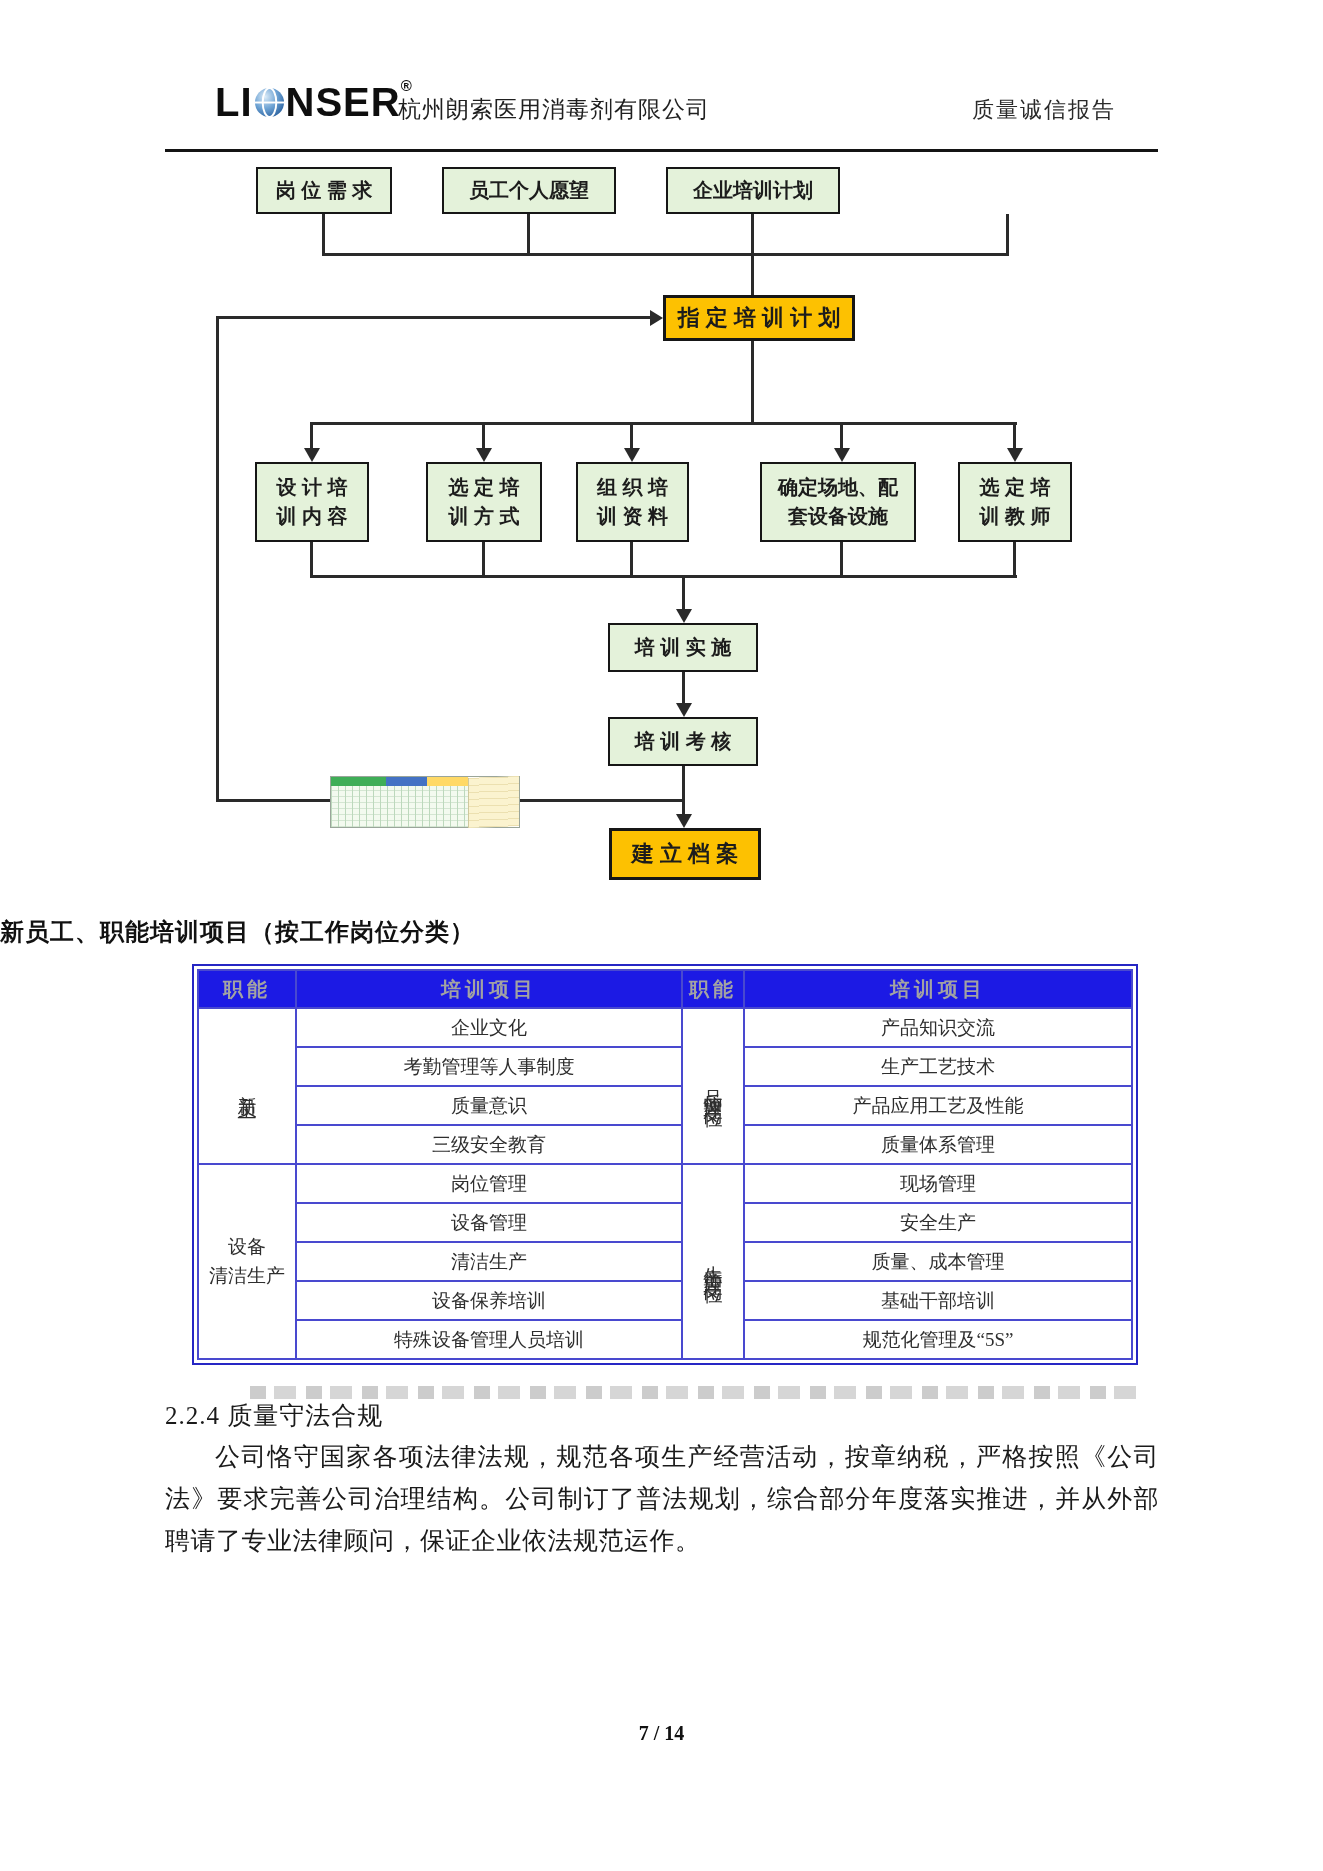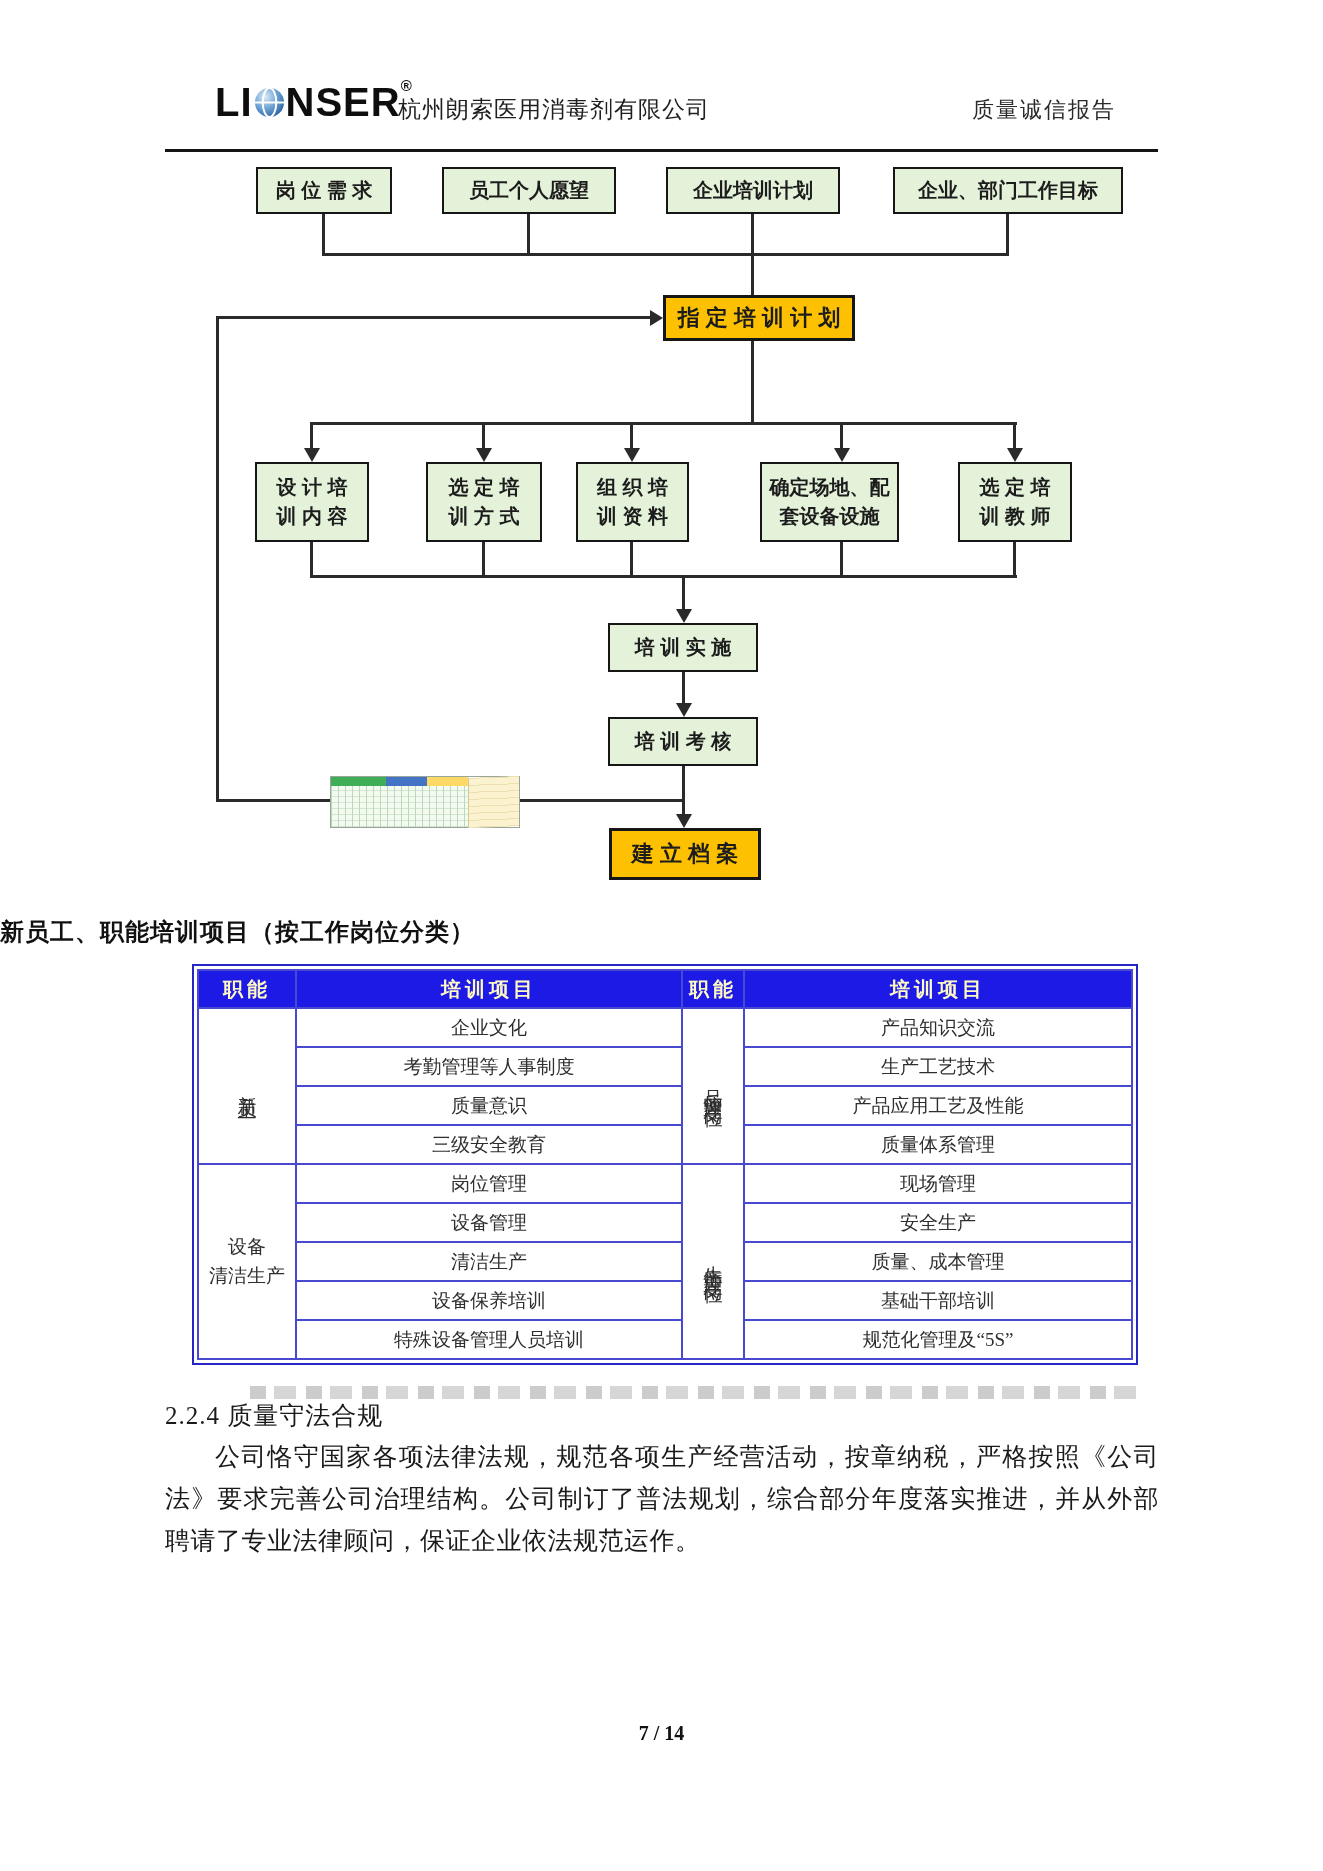--- a/index.html
+++ b/index.html
@@ -43,21 +43,21 @@
   .sheet-right{width:50px;background:#fbf3cf;border-left:1px solid #cfc89d;
       background-image:repeating-linear-gradient(0deg,#ece0b0 0 1px,transparent 1px 7px);
       transform:skewY(-2deg);}
 
   
   .tbl-title{position:absolute;left:0;top:916px;width:1323px;
              font-size:24px;font-weight:700;color:#111;letter-spacing:1px;}
   .tbl-wrap{position:absolute;left:192px;top:964px;border:2px solid #2626c4;padding:3px;background:#fff;}
   table.t{border-collapse:collapse;border:2px solid #2626c4;}
   table.t th, table.t td{border:2px solid #4949cf;box-sizing:border-box;}
-  table.t th{background:#1c1ae4;color:#fef9c3;font-size:20px;font-weight:700;
+  table.t th{background:#1c1ae4;color:#a3a3a3;font-size:20px;font-weight:700;
              letter-spacing:4px;height:38px;}
   table.t td{background:#ffffff;color:#2e2e2e;font-size:19px;text-align:center;
              height:39px;padding:0 8px;}
   .c1{width:98px;} .c2{width:386px;} .c3{width:62px;} .c4{width:388px;}
   td.vlab{writing-mode:vertical-rl;text-orientation:upright;letter-spacing:4px;padding:6px 0;}
   td.hlab{white-space:pre-line;line-height:1.5;}
 
   .blur-caption{position:absolute;left:250px;top:1386px;width:888px;height:13px;opacity:.45;
       filter:blur(.7px);
       background:repeating-linear-gradient(90deg,#8f8f8f 0 16px,transparent 16px 24px,
@@ -93,31 +93,30 @@
     <span>NSER</span>
     <span class="reg">®</span>
   </div>
   <div class="company">杭州朗索医用消毒剂有限公司</div>
   <div class="report-title">质量诚信报告</div>
   <div class="head-rule"></div>
 
   <div class="fbox" style="left:256px;top:167px;width:136px;height:47px;">岗 位 需 求</div>
   <div class="fbox" style="left:442px;top:167px;width:174px;height:47px;">员工个人愿望</div>
   <div class="fbox" style="left:666px;top:167px;width:174px;height:47px;">企业培训计划</div>
-  <div class="fbox" style="left:893px;top:167px;width:230px;height:47px;">企业、部门工作目标</div>
 
   <div class="fbox orange" style="left:663px;top:295px;width:192px;height:46px;">指 定 培 训 计 划</div>
 
   <div class="fbox" style="left:255px;top:462px;width:114px;height:80px;">设 计 培
 训 内 容</div>
   <div class="fbox" style="left:426px;top:462px;width:116px;height:80px;">选 定 培
 训 方 式</div>
   <div class="fbox" style="left:576px;top:462px;width:113px;height:80px;">组 织 培
 训 资 料</div>
-  <div class="fbox" style="left:760px;top:462px;width:139px;height:80px;">确定场地、配
+  <div class="fbox" style="left:760px;top:462px;width:156px;height:80px;">确定场地、配
 套设备设施</div>
   <div class="fbox" style="left:958px;top:462px;width:114px;height:80px;">选 定 培
 训 教 师</div>
 
   <div class="fbox" style="left:608px;top:623px;width:150px;height:49px;">培 训 实 施</div>
   <div class="fbox" style="left:608px;top:717px;width:150px;height:49px;">培 训 考 核</div>
   <div class="fbox orange" style="left:609px;top:828px;width:152px;height:52px;">建 立 档 案</div>
 
   <div class="vline" style="left:322px;top:214px;height:42px;"></div>
   <div class="vline" style="left:527px;top:214px;height:42px;"></div>

